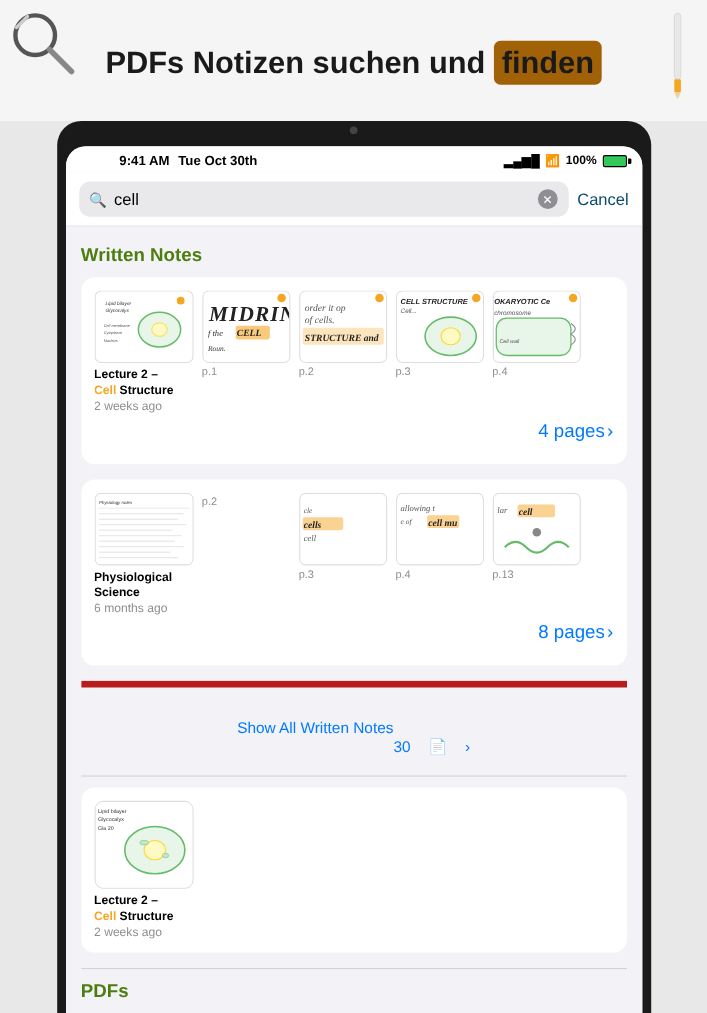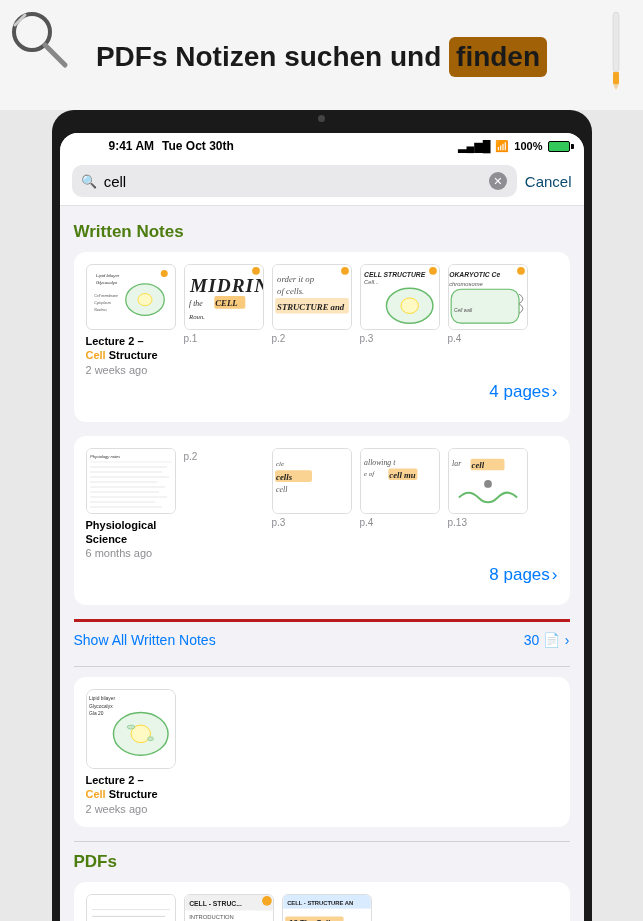--- a/index.html
+++ b/index.html
@@ -201,37 +201,38 @@
     .note-page {
       font-size: 10px;
       color: #8e8e93;
       margin-top: 3px;
     }
 
     
     .show-all-row {
       display: flex;
       align-items: center;
-      justify-content: space-between;
+      justify-content: center;
       padding: 10px 0 6px;
-      border-top: 3px solid #b91c1c;
+      border-top: 6px solid #b91c1c;
       margin-top: 6px;
     }
     .show-all-link {
       color: #007aff;
       font-size: 14px;
       font-weight: 500;
     }
     .show-all-count {
       color: #007aff;
       font-size: 14px;
       font-weight: 500;
       display: flex;
       align-items: center;
-      gap: 4px;
+      gap: 16px;
+      margin-top: 36px;
     }
 
     
     .section-divider {
       height: 1px;
       background: #d1d1d6;
       margin: 12px 0 10px;
     }
 
     

